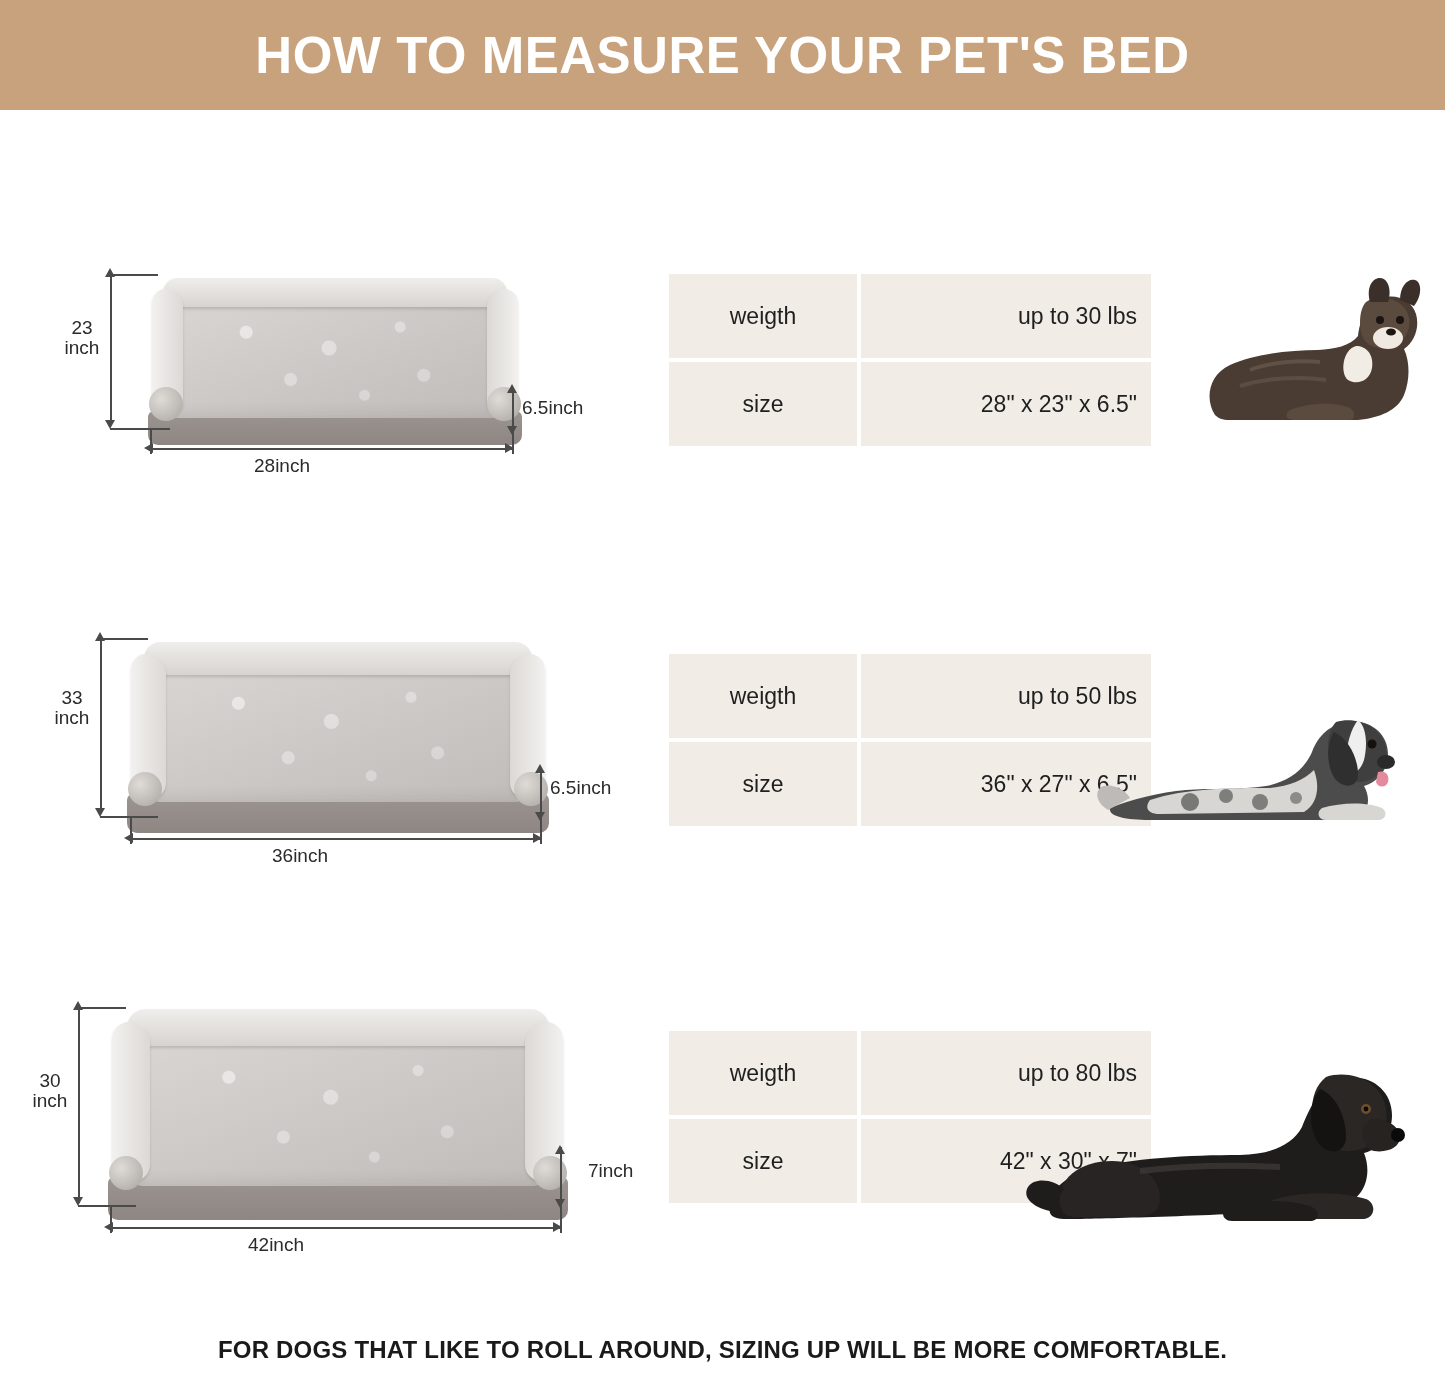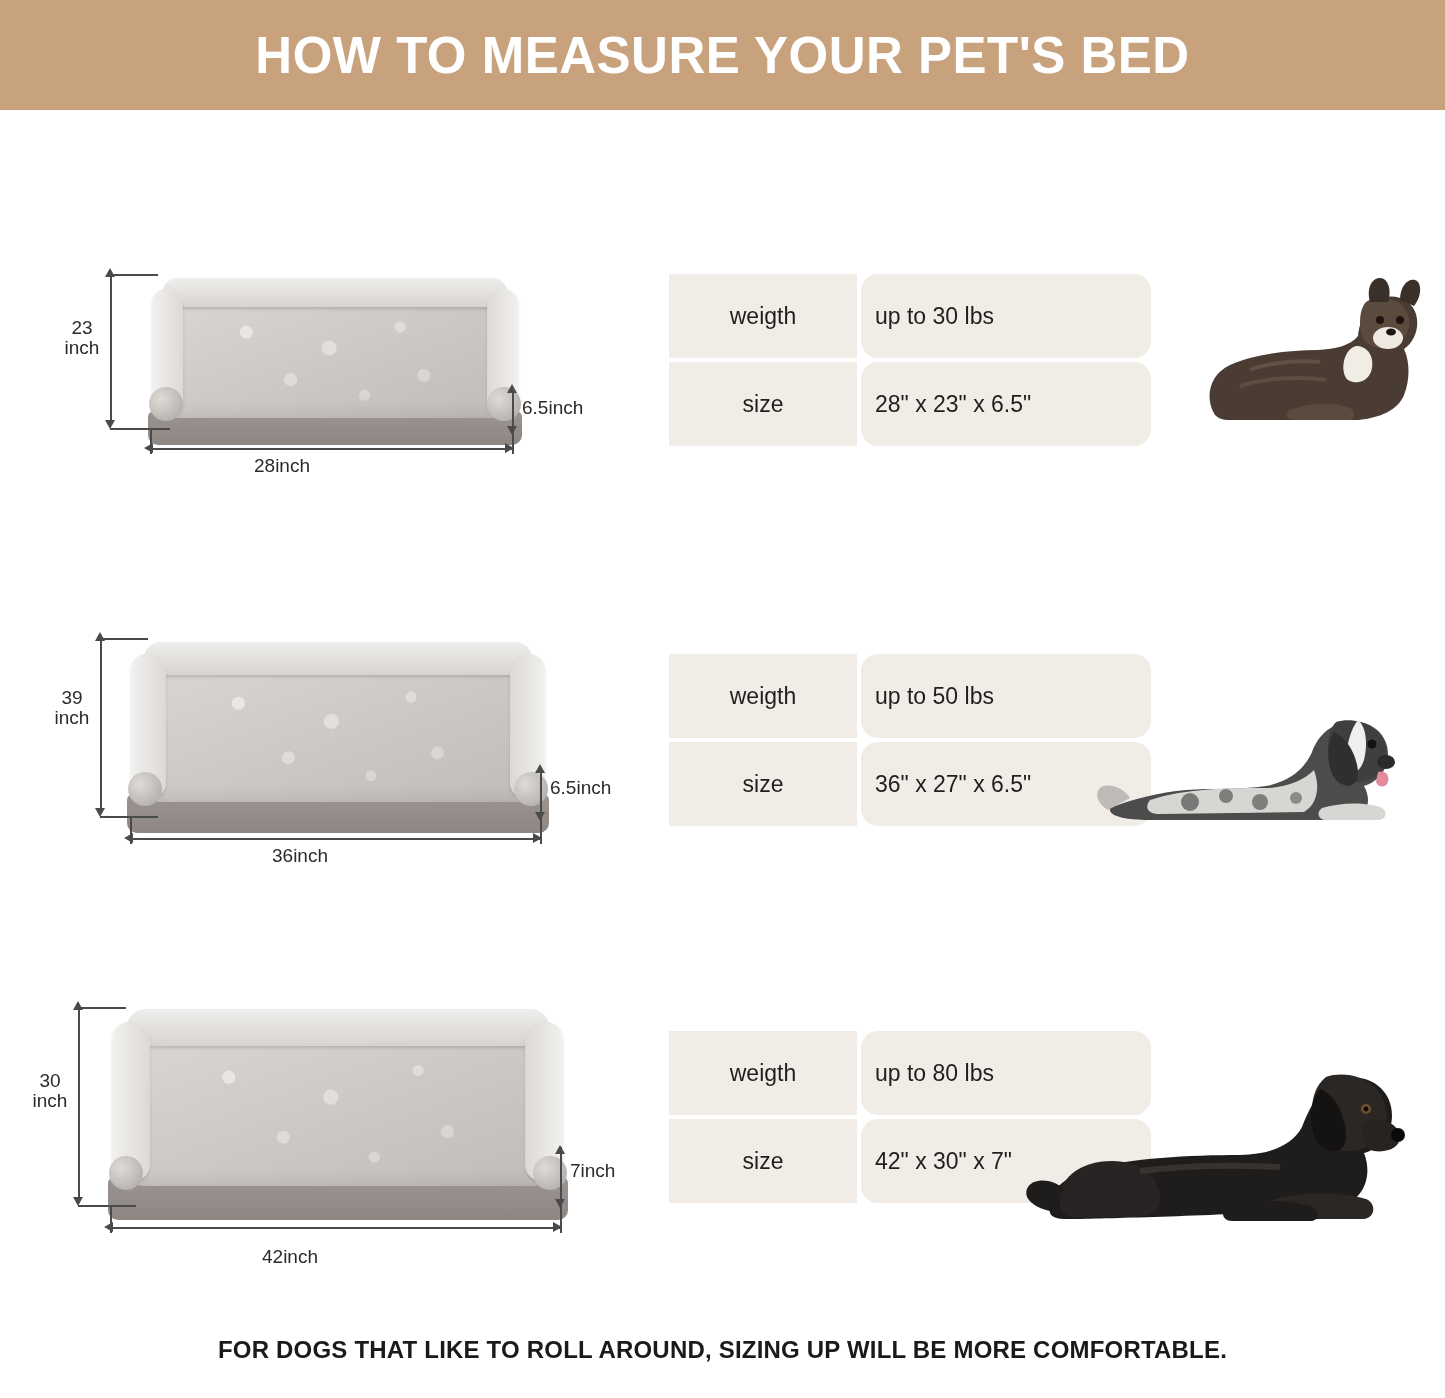--- a/index.html
+++ b/index.html
@@ -182,23 +182,22 @@
     color: #1f1f1f;
     height: 84px;
     padding: 0 14px;
     vertical-align: middle;
   }
   .spec-key {
     width: 160px;
     text-align: center;
   }
   .spec-val {
-    text-align: left;
+    text-align: right;
     white-space: nowrap;
-    border-radius: 17px;
   }
 
   
   .dog {
     position: absolute;
   }
   .dog svg { display: block; }
 
   
   .footer {
@@ -315,21 +314,21 @@
           <div class="tuft tuft-r"></div>
         </div>
       </div>
 
       <div class="dim-line dim-v" style="left:100px; top:18px; height:175px;"></div>
       <div class="arrow arrow-u" style="left:95px; top:12px;"></div>
       <div class="arrow arrow-d" style="left:95px; top:188px;"></div>
       <div class="dim-line dim-h" style="left:100px; top:18px; width:48px;"></div>
       <div class="dim-line dim-h" style="left:100px; top:196px; width:58px;"></div>
       <div class="dim-label" style="left:48px; top:68px; width:48px;">
-        <span>39</span><br>
+        <span>33</span><br>
         <span>inch</span>
       </div>
 
       <div class="dim-line dim-h" style="left:130px; top:218px; width:410px;"></div>
       <div class="arrow arrow-l" style="left:124px; top:213px;"></div>
       <div class="arrow arrow-r" style="left:533px; top:213px;"></div>
       <div class="dim-line dim-v" style="left:130px; top:196px; height:28px;"></div>
       <div class="dim-line dim-v" style="left:540px; top:148px; height:76px;"></div>
       <div class="dim-label" style="left:272px; top:226px;">36inch</div>
 
@@ -408,26 +407,26 @@
       <div class="dim-label" style="left:26px; top:76px; width:48px;">
         <span>30</span><br>
         <span>inch</span>
       </div>
 
       <div class="dim-line dim-h" style="left:110px; top:232px; width:450px;"></div>
       <div class="arrow arrow-l" style="left:104px; top:227px;"></div>
       <div class="arrow arrow-r" style="left:553px; top:227px;"></div>
       <div class="dim-line dim-v" style="left:110px; top:210px; height:28px;"></div>
       <div class="dim-line dim-v" style="left:560px; top:152px; height:86px;"></div>
-      <div class="dim-label" style="left:262px; top:240px;margin-top:12px;">42inch</div>
+      <div class="dim-label" style="left:248px; top:240px;">42inch</div>
 
       <div class="dim-line dim-v" style="left:560px; top:156px; height:54px;"></div>
       <div class="arrow arrow-u" style="left:555px; top:150px;"></div>
       <div class="arrow arrow-d" style="left:555px; top:204px;"></div>
-      <div class="dim-label" style="left:570px; top:166px;">7inch</div>
+      <div class="dim-label" style="left:588px; top:166px;">7inch</div>
     </div>
 
     <table class="spec-table" style="left:665px; top:32px;">
       <tbody>
           <tr>
         <td class="spec-key">weigth</td>
         <td class="spec-val">up to 80 lbs</td>
       </tr>
       <tr>
         <td class="spec-key">size</td>

